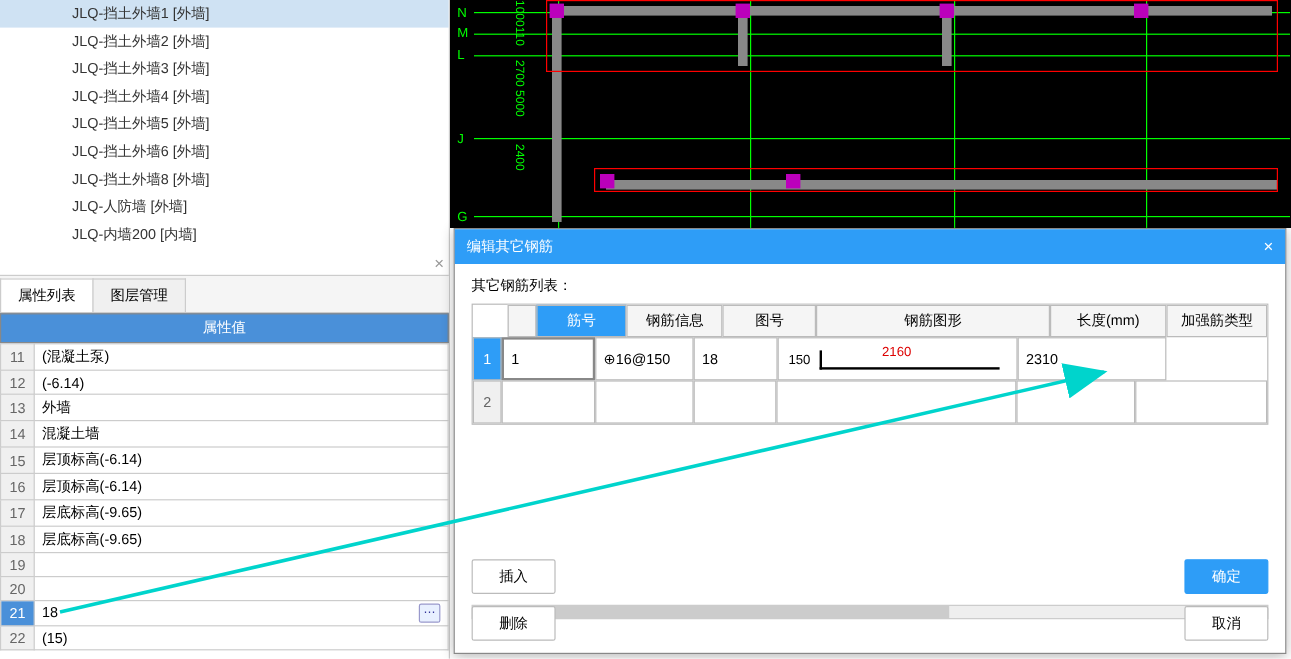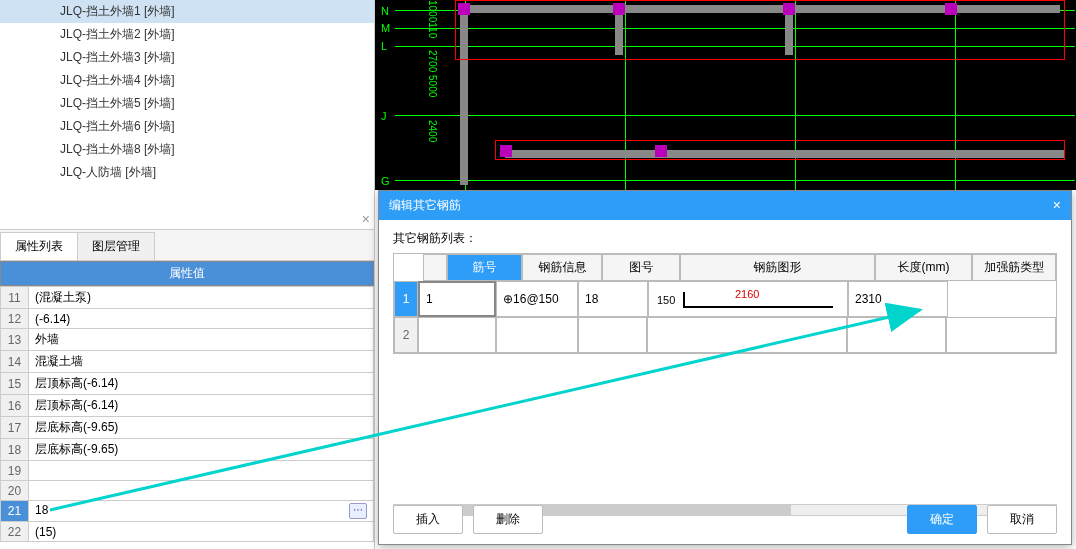--- a/index.html
+++ b/index.html
@@ -52,40 +52,41 @@
 .shape-cell { position: relative; width: 100%; height: 100%; }
 .shape-dim-left { position: absolute; left: 2px; top: 8px; font-size: 11px; }
 .shape-line-v { position: absolute; left: 28px; top: 6px; width: 2px; height: 16px; background: #000; }
 .shape-line-h { position: absolute; left: 28px; top: 20px; height: 2px; width: 150px; background: #000; }
 .shape-dim-top { position: absolute; left: 80px; top: 2px; color: #d00; font-size: 11px; }
 
 .dialog-scroll { height: 12px; background: #eee; border: 1px solid #ccc; margin-top: 150px; position: relative; }
 .dialog-scroll-thumb { position: absolute; left: 0; top: 0; height: 100%; width: 60%; background: #ccc; }
 
 .dialog-footer { position: absolute; bottom: 10px; left: 14px; right: 14px; display: flex; justify-content: space-between; }
-.btn-group-left, .btn-group-right { display: flex; gap: 10px; }
+.btn-group-left, .btn-group-right { display: flex; gap: 10px; flex-direction: column; }
 .btn { padding: 5px 22px; border: 1px solid #bbb; background: #fff; cursor: pointer; border-radius: 2px; }
 .btn.primary { background: #2e9df7; color: #fff; border-color: #2e9df7; }
 
 .arrow-svg { position: absolute; left: 30px; top: 190px; width: 1040px; height: 355px; pointer-events: none; z-index: 100; }
 </style>
 </head>
 <body>
 
 <div class="left-panel">
   <div class="tree-area">
     <div id="tree-list">
         <div class="tree-item selected">JLQ-挡土外墙1 [外墙]</div>
         <div class="tree-item">JLQ-挡土外墙2 [外墙]</div>
         <div class="tree-item">JLQ-挡土外墙3 [外墙]</div>
         <div class="tree-item">JLQ-挡土外墙4 [外墙]</div>
         <div class="tree-item">JLQ-挡土外墙5 [外墙]</div>
         <div class="tree-item">JLQ-挡土外墙6 [外墙]</div>
         <div class="tree-item">JLQ-挡土外墙8 [外墙]</div>
         <div class="tree-item">JLQ-人防墙 [外墙]</div>
+        <div class="tree-item">JLQ-内墙200 [内墙]</div>
       </div>
     <span class="tree-close">×</span>
   </div>
 
   <div class="tabs">
     <div class="tab">属性列表</div>
     <div class="tab inactive">图层管理</div>
   </div>
 
   <div class="prop-header">属性值</div>
@@ -201,21 +202,21 @@
         <div class="gc" style="width:82px">⊕16@150</div>
         <div class="gc" style="width:70px">18</div>
         <div class="gc" style="width:200px">
           <div class="shape-cell">
             <span class="shape-dim-left">150</span>
             <div class="shape-line-v"></div>
             <div class="shape-line-h"></div>
             <span class="shape-dim-top">2160</span>
           </div>
         </div>
-        <div class="gc" style="width:100px">2310</div>
+        <div class="gc" style="width:124px">2310</div>
       </div>
       <div class="grid-row">
         <div class="gc rownum">2</div>
         <div class="gc" style="width:78px"></div>
         <div class="gc" style="width:82px"></div>
         <div class="gc" style="width:70px"></div>
         <div class="gc" style="width:200px"></div>
         <div class="gc" style="width:100px"></div>
         <div class="gc" style="width:110px"></div>
       </div>

